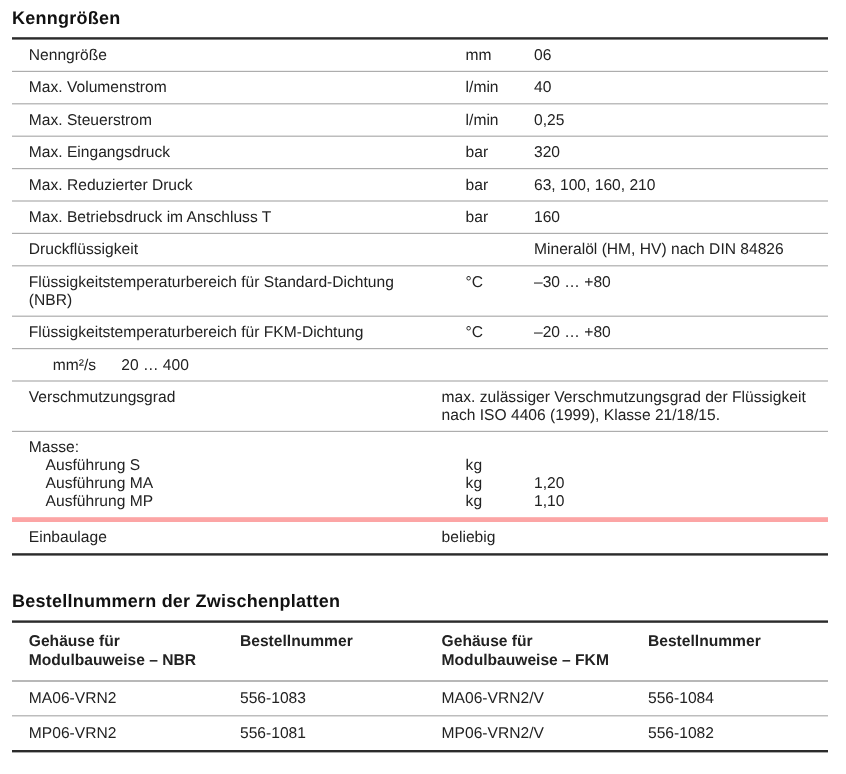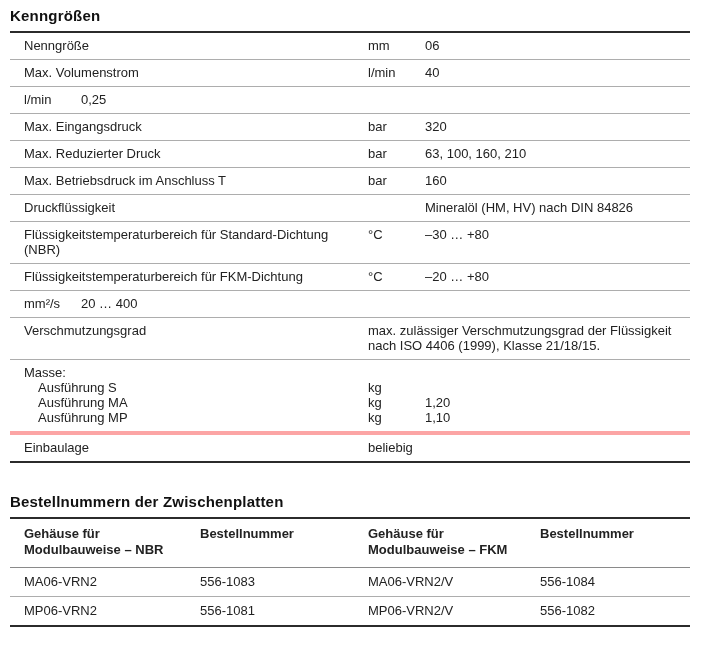--- a/index.html
+++ b/index.html
@@ -31,21 +31,21 @@
 
   .row {
     display: flex;
     border-bottom: 1px solid #adadad;
     padding: 5px 8px 6px 14px;
     line-height: 15px;
   }
   .row:last-child { border-bottom: none; }
 
   .c-label { width: 344px; flex: none; padding-right: 6px; }
-  .c-unit  { width: 57px;  flex: none; }
+  .c-unit  { width: 57px;  flex: none; margin-left: 20px; }
   .c-value { flex: 1; }
   .c-wide  { flex: 1; max-width: 314px; }
 
   .row-multi {
     display: block;
     border-bottom: 4px solid #fca5a5;
     padding: 5px 8px 6px 14px;
     line-height: 15px;
   }
   .subrow { display: flex; }
@@ -94,20 +94,21 @@
       <div class="c-value">06</div>
     </div>
 
     <div class="row">
       <div class="c-label">Max. Volumenstrom</div>
       <div class="c-unit">l/min</div>
       <div class="c-value">40</div>
     </div>
 
     <div class="row">
+      <div class="c-label">Max. Steuerstrom</div>
       <div class="c-unit">l/min</div>
       <div class="c-value">0,25</div>
     </div>
 
     <div class="row">
       <div class="c-label">Max. Eingangsdruck</div>
       <div class="c-unit">bar</div>
       <div class="c-value">320</div>
     </div>
 

